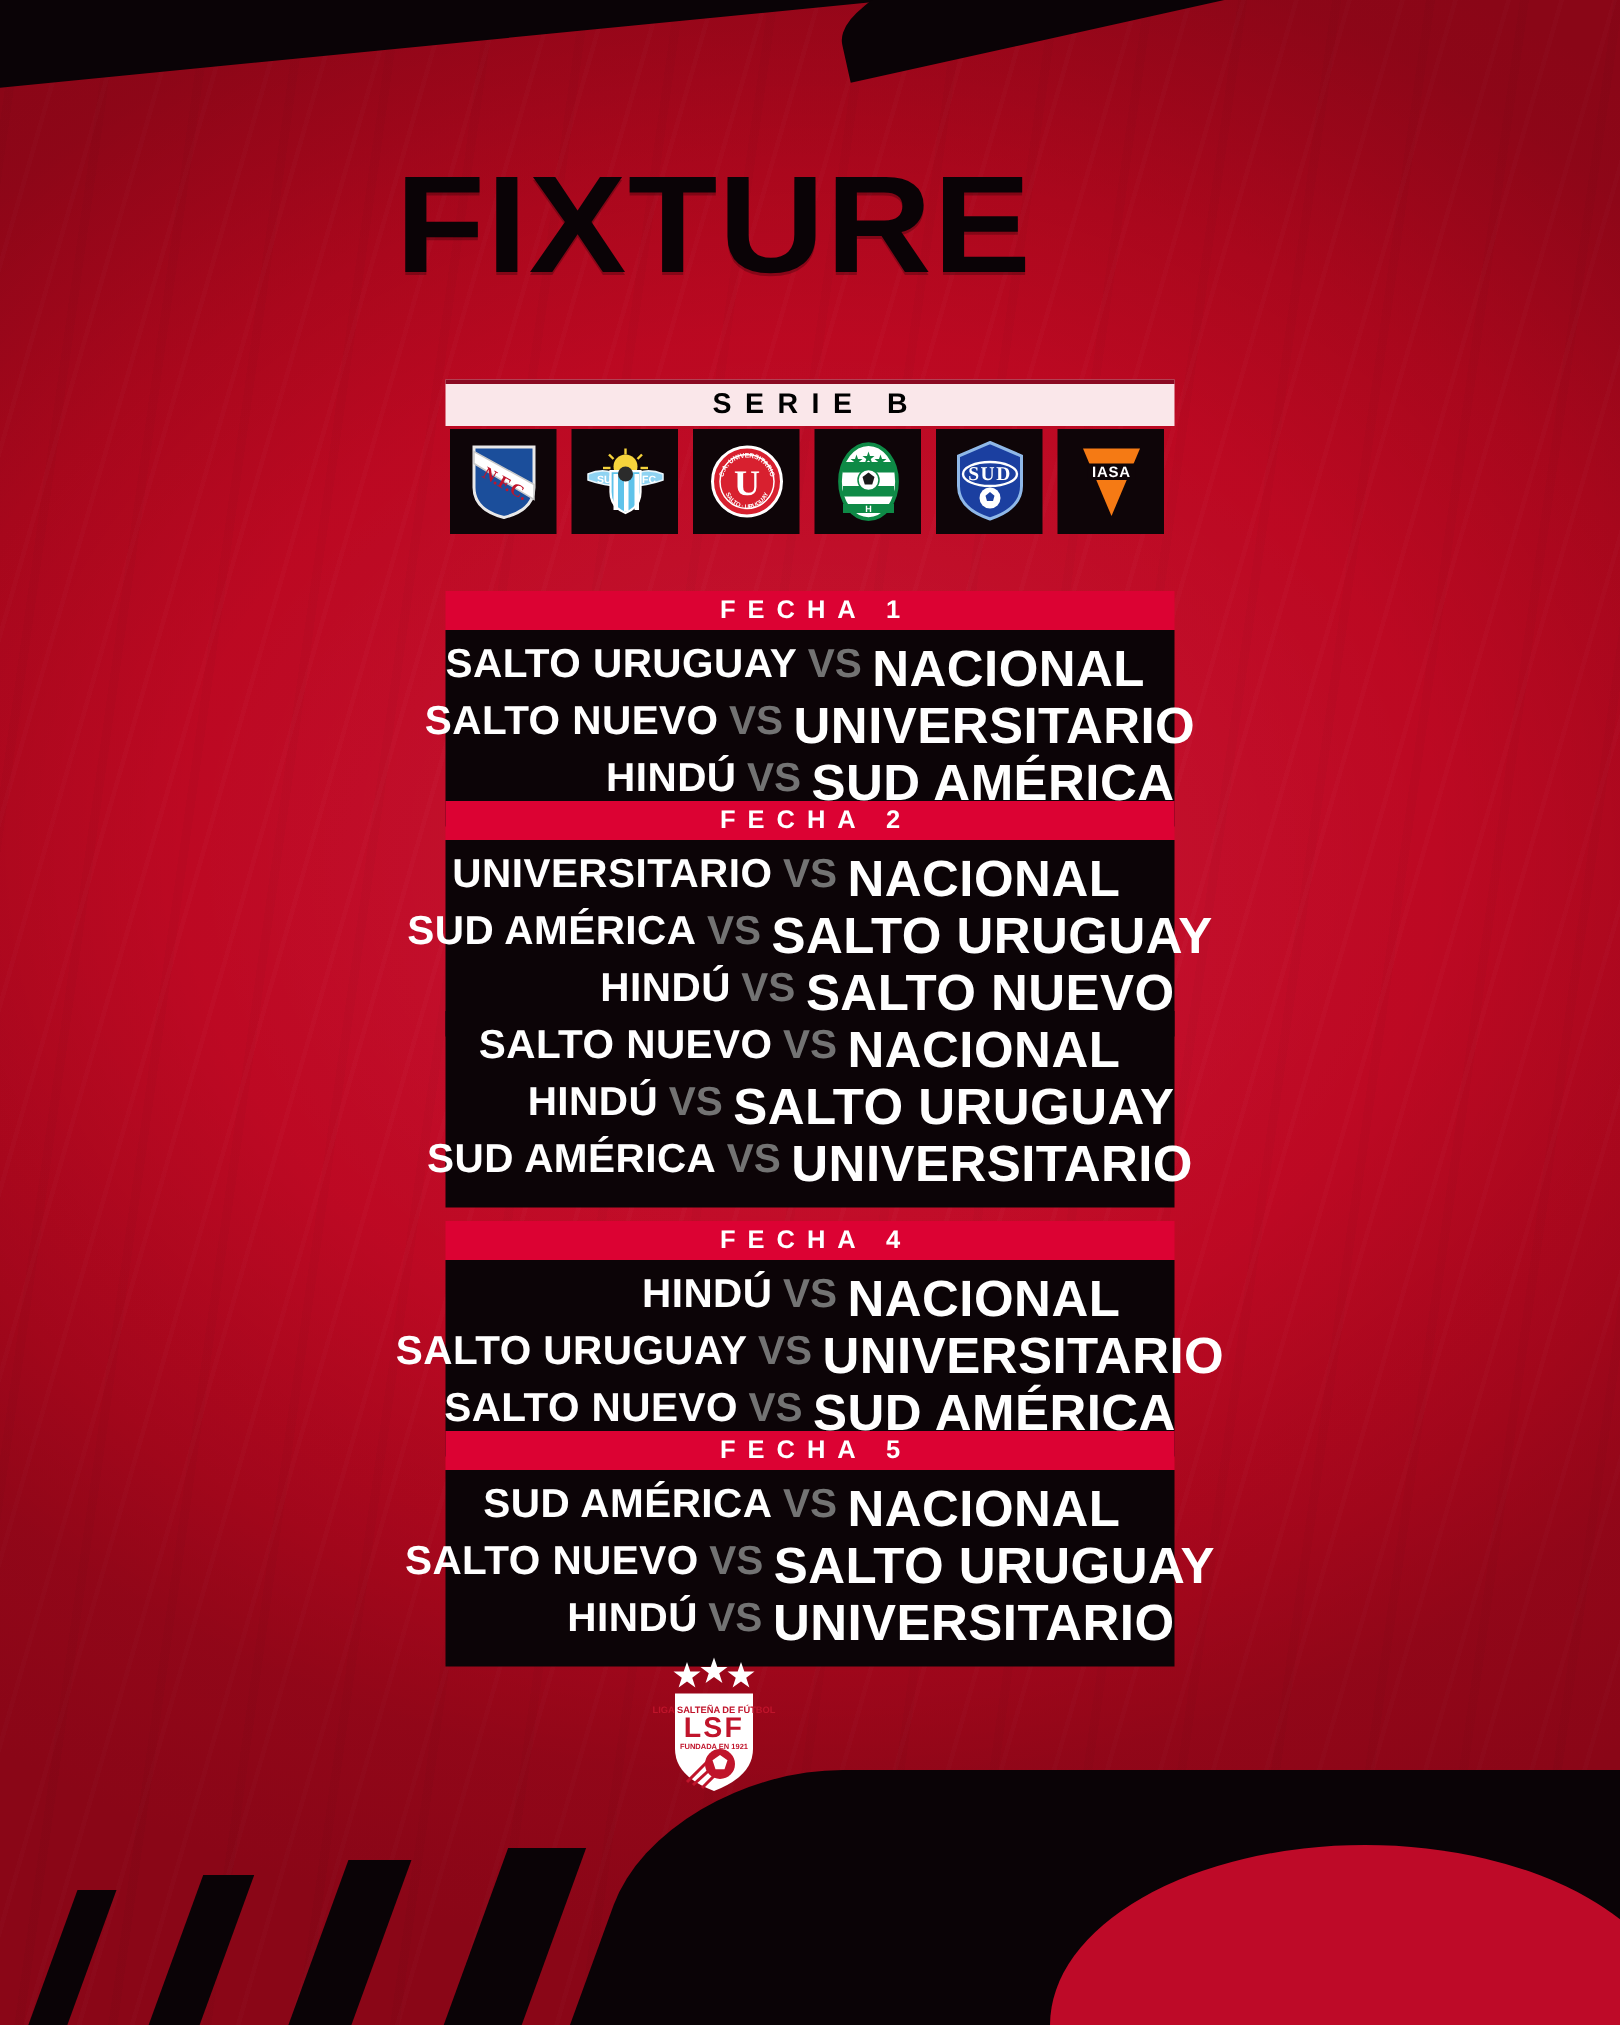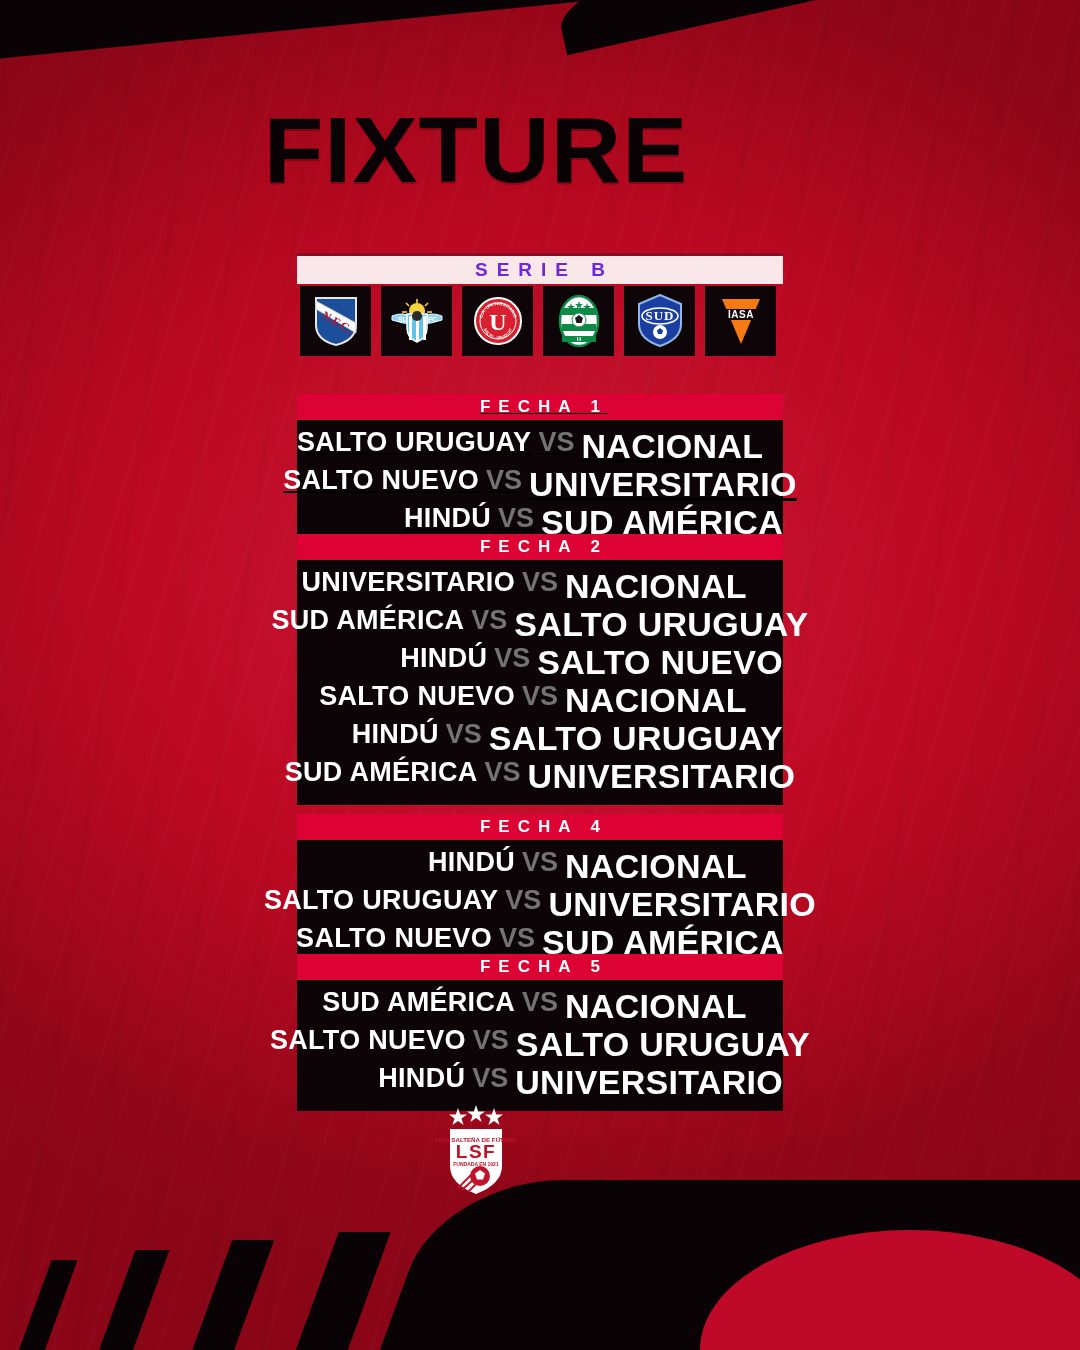--- a/index.html
+++ b/index.html
@@ -69,21 +69,21 @@
     color:#FFFFFF;font-size:25px;font-weight:700;letter-spacing:12px;
     text-indent:12px;line-height:1;
   }
 
   
   .serie-bar{
     position:absolute;left:297px;top:253px;width:486px;height:28px;
     background:#FAE7EA;border-top:3px solid #8C0A22;
     display:flex;align-items:center;justify-content:center;
   }
-  .serie-bar span{color:#6d28d9;font-size:19px;font-weight:700;letter-spacing:9px;text-indent:9px;}
+  .serie-bar span{color:#000000;font-size:19px;font-weight:700;letter-spacing:9px;text-indent:9px;}
 
   
   .crest-row{position:absolute;left:300px;top:286px;width:482px;
     display:flex;gap:10px;}
   .crest-tile{width:71px;height:70px;background:#0E0508;
     display:flex;align-items:center;justify-content:center;}
   .crest-tile svg{display:block;}
 
   
   .fecha{position:absolute;left:297px;width:486px;}
@@ -228,21 +228,21 @@
           <polygon points="4,4 42,4 23,49" fill="#F57A14"></polygon>
           <rect x="7" y="14" width="32" height="11" fill="#0E0508"></rect>
           <text x="23" y="23" font-size="10" font-weight="700" fill="#FFFFFF" text-anchor="middle" letter-spacing="0.5">IASA</text>
         </svg>
       </span>
     </div>
 
   </div>
 
   <div id="fecha-container">
-      <div class="fecha" style="top: 394px; text-decoration: underline;">
+      <div class="fecha" style="top: 394px;">
         <div class="fecha-bar">
           <span>FECHA 1</span>
         </div>
         <div class="fecha-body">
           <div class="match">
             <span class="home">SALTO URUGUAY</span>
             <span class="vs">VS</span>
             <span class="away">NACIONAL</span>
           </div>
           <div class="match">

